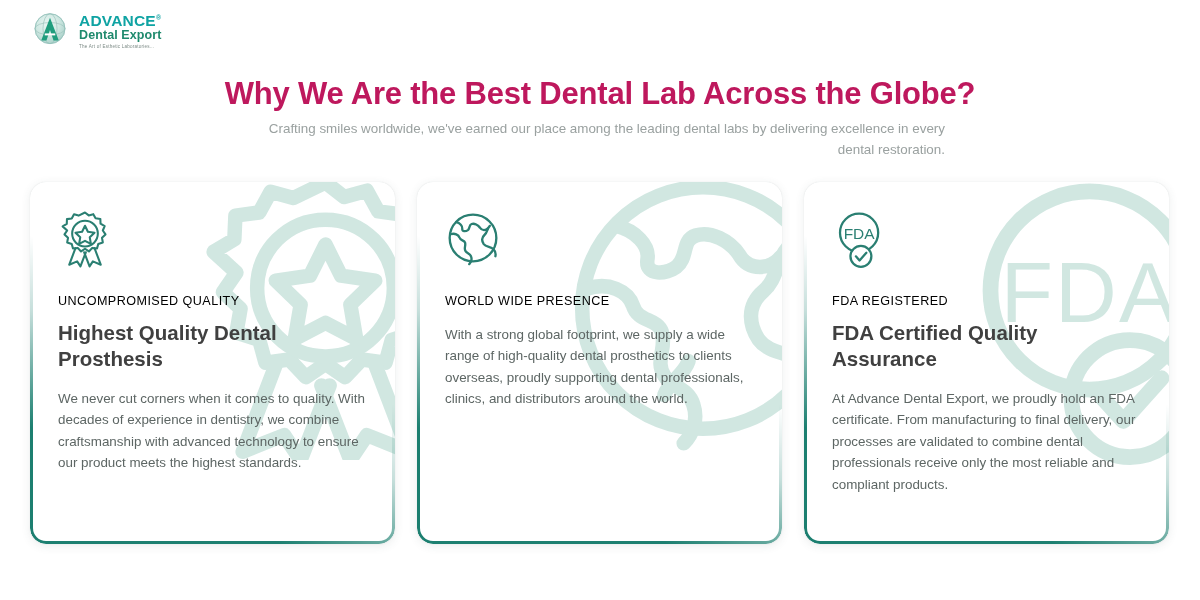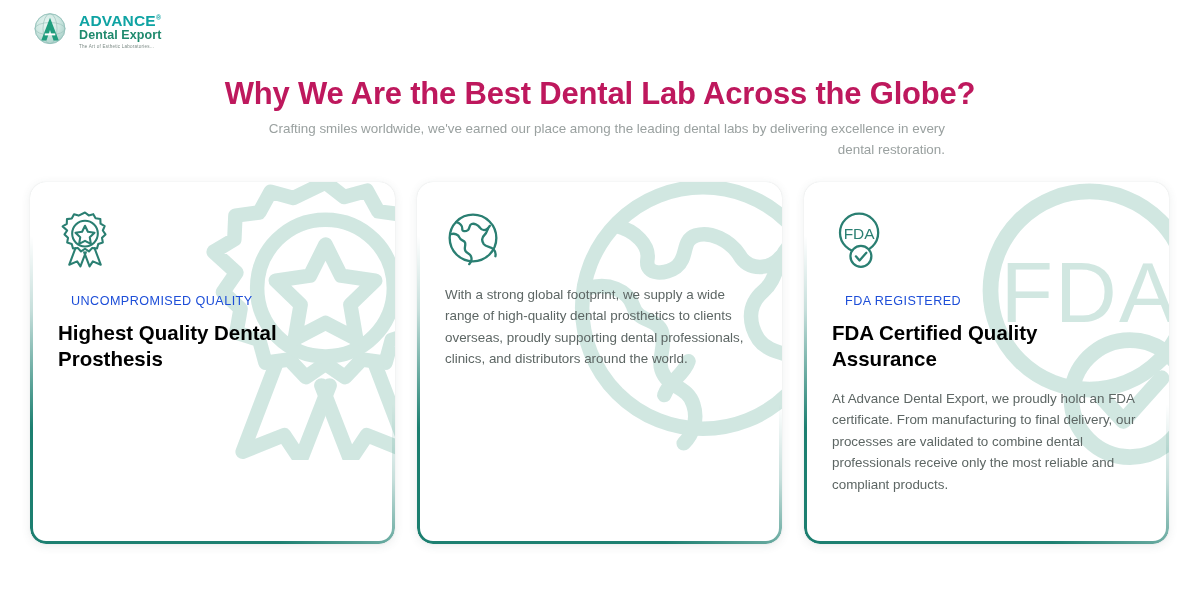--- a/index.html
+++ b/index.html
@@ -80,26 +80,26 @@
   .wm-globe { right: -66px; top: -24px; width: 290px; height: 300px; }
   .wm-fda   { right: -60px; top: -10px; width: 270px; height: 300px; }
 
   .card-body { position: relative; padding: 28px 26px 0 28px; }
 
   .card-icon { width: 54px; height: 58px; color: #2a7f72; display: block; }
 
   .eyebrow {
     margin-top: 26px;
     font-size: 12.6px; letter-spacing: .45px;
-    color: #1d4ed8; text-transform: uppercase; margin-left: 13px;
+    color: #000000; text-transform: uppercase;
   }
   .card-title {
     margin-top: 12px;
     font-size: 20.5px; font-weight: 700; line-height: 26px;
-    color: #000000; max-width: 250px;
+    color: #404040; max-width: 250px;
   }
   .card-text {
     margin-top: 16px;
     font-size: 13.4px; line-height: 21.4px; color: #5d6664;
     max-width: 312px;
   }
 </style>
 </head>
 <body>
 
@@ -151,20 +151,21 @@
         <svg viewBox="0 0 120 140" width="54" height="58" fill="none" stroke="currentColor" stroke-width="5" stroke-linejoin="round" stroke-linecap="round" aria-hidden="true">
           <path d="M60 6 l9 7 11-3 5.5 10 11.5 1.5 .5 11.5 10 6-4.5 10.5 6.5 9.5-8.5 8 2 11.5-11 3.5-3 11-11.5-1.5-8 8.5-9.5-6.5-9.5 6.5-8-8.5-11.5 1.5-3-11-11-3.5 2-11.5-8.5-8 6.5-9.5L6 39.5l10-6 .5-11.5L28 20.5 33.5 10.5 44.5 13.5z"></path>
           <circle cx="60" cy="57" r="31"></circle>
           <path d="M60 38 l7 14.5 16 2.3-11.5 11.2 2.7 15.9L60 74.4 45.8 81.9 48.5 66 37 54.8l16-2.3z"></path>
           <path d="M37 92 L22 132 L41 124 L49 136 L62 102"></path>
           <path d="M83 92 L98 132 L79 124 L71 136 L58 102"></path>
         </svg>
       </span>
       <div class="eyebrow">UNCOMPROMISED QUALITY</div>
       <div class="card-title">Highest Quality Dental Prosthesis</div>
+      <div class="card-text">We never cut corners when it comes to quality. With decades of experience in dentistry, we combine craftsmanship with advanced technology to ensure our product meets the highest standards.</div>
     </div>
   </div>
 
   <div class="card">
     <span class="watermark wm-globe">
       <svg viewBox="0 0 120 120" width="290" height="300" fill="none" stroke="currentColor" stroke-width="6" stroke-linejoin="round" stroke-linecap="round" aria-hidden="true">
         <circle cx="60" cy="60" r="50"></circle>
         <path d="M24 26 c8 2 14 8 13 14 -1 7 8 6 12 3 5-4 2-11 8-13 6-2 14 2 18 8 4 7 13 6 17 1"></path>
         <path d="M12 52 c9-3 17 1 19 7 2 7 10 5 12 11 2 7-3 12 1 18 3 5 10 5 12 12 2 6 0 12-4 16"></path>
         <path d="M96 34 c-6 6-5 14-11 19 -7 6-6 14-2 20 5 7 15 5 21 11 4 4 5 10 4 15"></path>
@@ -173,20 +174,21 @@
     </span>
     <div class="card-body">
       <span class="card-icon">
         <svg viewBox="0 0 120 120" width="56" height="56" fill="none" stroke="currentColor" stroke-width="5" stroke-linejoin="round" stroke-linecap="round" aria-hidden="true">
           <circle cx="60" cy="60" r="50"></circle>
           <path d="M24 26 c8 2 14 8 13 14 -1 7 8 6 12 3 5-4 2-11 8-13 6-2 14 2 18 8 4 7 13 6 17 1"></path>
           <path d="M12 52 c9-3 17 1 19 7 2 7 10 5 12 11 2 7-3 12 1 18 3 5 10 5 12 12 2 6 0 12-4 16"></path>
           <path d="M96 34 c-6 6-5 14-11 19 -7 6-6 14-2 20 5 7 15 5 21 11 4 4 5 10 4 15"></path>
         </svg>
       </span>
+      <div class="eyebrow">WORLD WIDE PRESENCE</div>
       <div class="card-text">With a strong global footprint, we supply a wide range of high-quality dental prosthetics to clients overseas, proudly supporting dental professionals, clinics, and distributors around the world.</div>
     </div>
   </div>
 
   <div class="card">
     <span class="watermark wm-fda">
       <svg viewBox="0 0 120 132" width="270" height="300" fill="none" stroke="currentColor" stroke-width="7" stroke-linejoin="round" stroke-linecap="round" aria-hidden="true">
         <circle cx="58" cy="52" r="44"></circle>
         <text x="58" y="66" text-anchor="middle" font-family="'Liberation Sans', sans-serif" font-size="38" font-weight="400" fill="currentColor" stroke="none" letter-spacing="1">FDA</text>
         <circle cx="76" cy="100" r="26" stroke-width="7"></circle>

